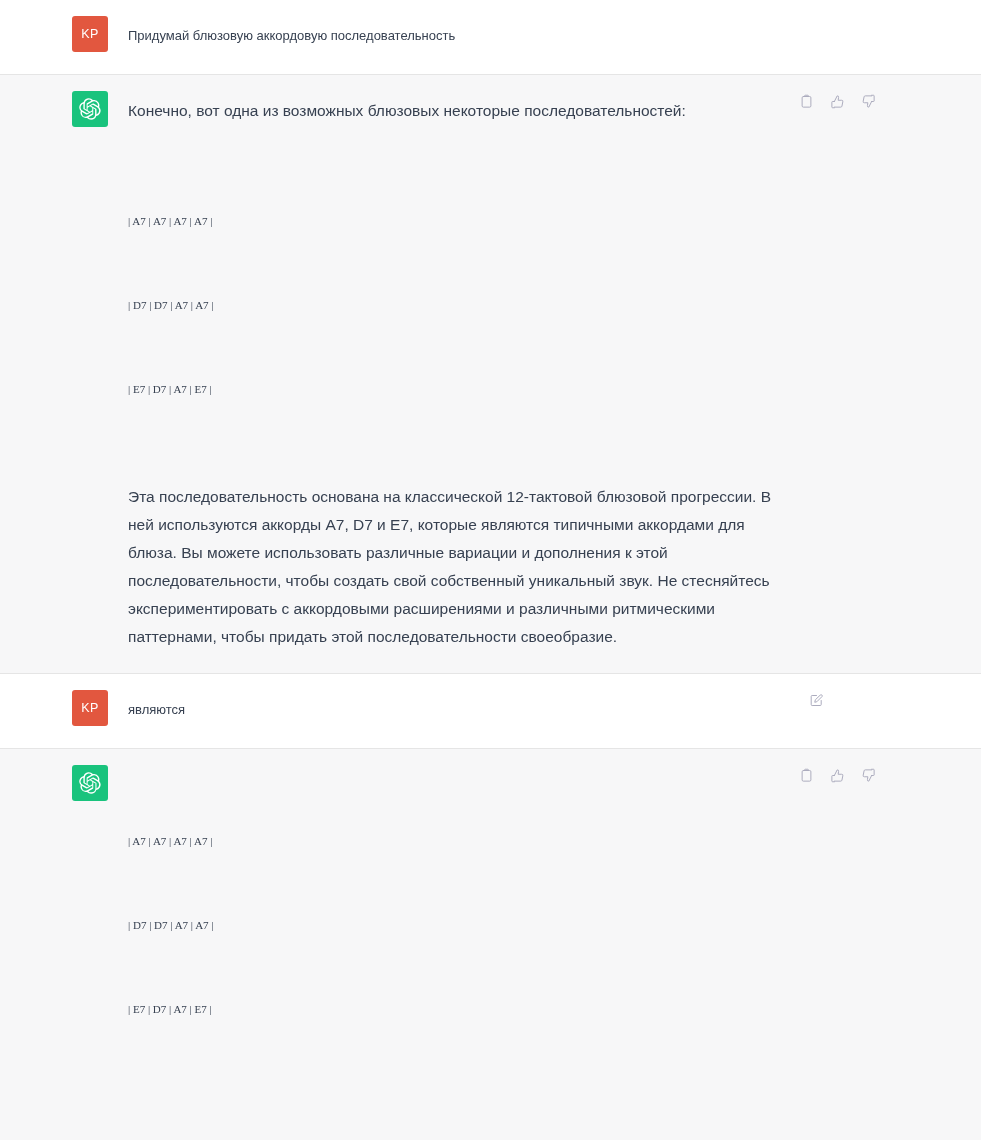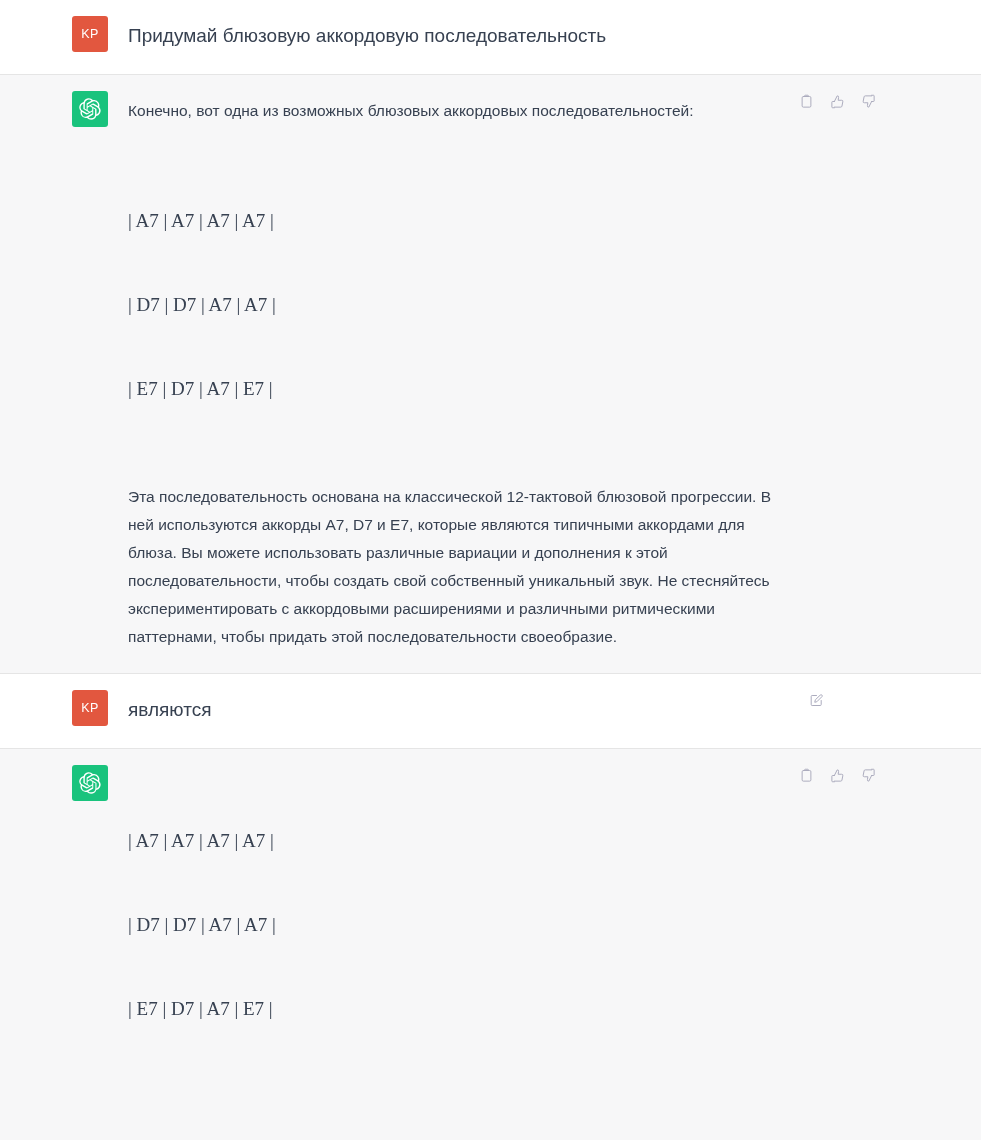--- a/index.html
+++ b/index.html
@@ -69,28 +69,28 @@
     color: #374151;
   }
   .content p:last-child {
     margin-bottom: 0;
   }
   .content .lead {
     margin-bottom: 26px;
   }
   .user-text {
     color: #4b5563;
-    font-size: 19px;
+    font-size: 13px;
     line-height: 28px;
     margin: 0;
   }
   .chords {
     margin: 0 0 24px 0;
     font-family: "Liberation Serif", serif;
-    font-size: 19px;
+    font-size: 11px;
     line-height: 28px;
     color: #374151;
     white-space: pre;
   }
   .chord-line {
     white-space: pre;
   }
   .actions {
     position: absolute;
     top: 16px;
@@ -142,21 +142,21 @@
   </div>
 
   <div class="msg-block assistant">
     <div class="msg-inner">
       <div class="avatar bot-avatar">
         <svg width="22" height="22" viewBox="0 0 41 41" fill="#ffffff">
           <path d="M37.532 16.87a9.963 9.963 0 0 0-.856-8.184 10.078 10.078 0 0 0-10.855-4.835A9.964 9.964 0 0 0 18.306.5a10.079 10.079 0 0 0-9.614 6.977 9.967 9.967 0 0 0-6.664 4.834 10.08 10.08 0 0 0 1.24 11.817 9.965 9.965 0 0 0 .856 8.185 10.079 10.079 0 0 0 10.855 4.835 9.965 9.965 0 0 0 7.516 3.35 10.078 10.078 0 0 0 9.617-6.981 9.967 9.967 0 0 0 6.663-4.834 10.079 10.079 0 0 0-1.243-11.813ZM22.498 37.886a7.474 7.474 0 0 1-4.799-1.735c.061-.033.168-.091.237-.134l7.965-4.6a1.294 1.294 0 0 0 .655-1.134V19.054l3.366 1.944a.12.12 0 0 1 .066.092v9.299a7.505 7.505 0 0 1-7.49 7.496ZM6.392 31.006a7.471 7.471 0 0 1-.894-5.023c.06.036.162.099.237.141l7.965 4.6a1.297 1.297 0 0 0 1.308 0l9.724-5.614v3.888a.12.12 0 0 1-.48.103l-8.051 4.649a7.504 7.504 0 0 1-10.24-2.744ZM4.297 13.62A7.469 7.469 0 0 1 8.2 10.333c0 .068-.004.19-.004.274v9.201a1.294 1.294 0 0 0 .654 1.132l9.723 5.614-3.366 1.944a.12.12 0 0 1-.114.01L7.04 23.856a7.504 7.504 0 0 1-2.743-10.237Zm27.658 6.437-9.724-5.615 3.367-1.943a.121.121 0 0 1 .113-.01l8.052 4.648a7.498 7.498 0 0 1-1.158 13.528v-9.476a1.293 1.293 0 0 0-.65-1.132Zm3.35-5.043c-.059-.037-.162-.099-.236-.141l-7.965-4.6a1.298 1.298 0 0 0-1.308 0l-9.723 5.614v-3.888a.12.12 0 0 1 .048-.103l8.05-4.645a7.497 7.497 0 0 1 11.135 7.763Zm-21.063 6.929-3.367-1.944a.12.12 0 0 1-.065-.092v-9.299a7.497 7.497 0 0 1 12.293-5.756 6.94 6.94 0 0 0-.236.134l-7.965 4.6a1.294 1.294 0 0 0-.655 1.132l-.005 11.225Zm1.829-3.943 4.33-2.501 4.332 2.5v5.002l-4.331 2.5-4.331-2.5Z"></path>
         </svg>
       </div>
       <div class="content">
-        <p class="lead">Конечно, вот одна из возможных блюзовых аккордовых последовательностей:</p>
+        <p class="lead">Конечно, вот одна из возможных блюзовых некоторые последовательностей:</p>
         <div class="chords">
           <div class="chord-line">| A7 | A7 | A7 | A7 |</div>
           <div class="chord-line">| D7 | D7 | A7 | A7 |</div>
           <div class="chord-line">| E7 | D7 | A7 | E7 |</div>
         </div>
         <p>Эта последовательность основана на классической 12-тактовой блюзовой прогрессии. В ней используются аккорды A7, D7 и E7, которые являются типичными аккордами для блюза. Вы можете использовать различные вариации и дополнения к этой последовательности, чтобы создать свой собственный уникальный звук. Не стесняйтесь экспериментировать с аккордовыми расширениями и различными ритмическими паттернами, чтобы придать этой последовательности своеобразие.</p>
       </div>
     </div>
     <div class="actions">
       <button class="icon-btn">

